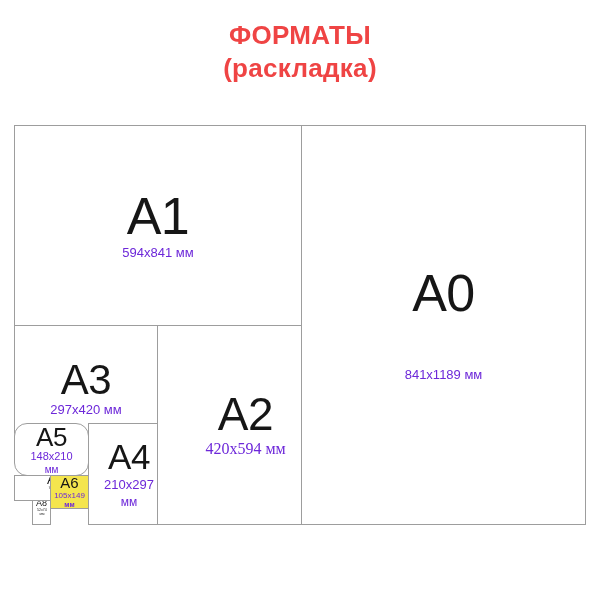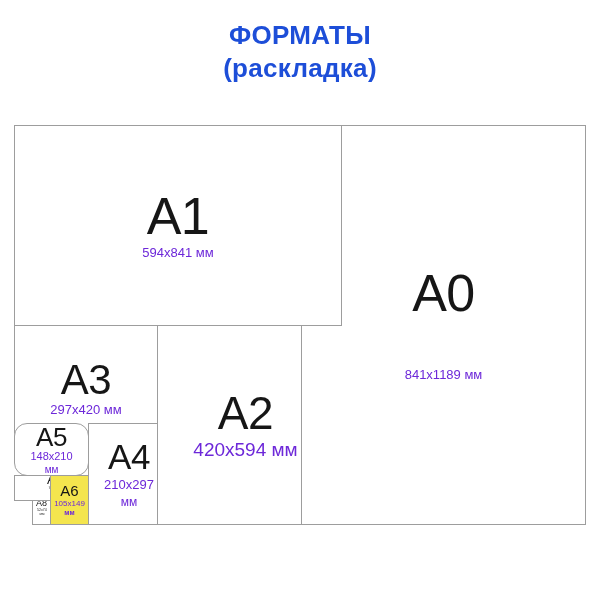--- a/index.html
+++ b/index.html
@@ -14,21 +14,21 @@
     height: 600px;
     background: #ffffff;
     overflow: hidden;
   }
   
   #title {
     position: absolute;
     left: 0; top: 19px;
     width: 600px;
     text-align: center;
-    color: #1d4ed8;
+    color: #ef4444;
     font-weight: 700;
     font-size: 26px;
     line-height: 33px;
     letter-spacing: 0.3px;
   }
   
   .box {
     position: absolute;
     box-sizing: border-box;
     border: 1px solid var(--line, #9d9d9d);
@@ -43,34 +43,34 @@
     color: #161616;
     line-height: 1;
     letter-spacing: -0.5px;
     white-space: nowrap;
   }
   .box .dims {
     color: #6d28d9;
     line-height: 1.15;
     white-space: nowrap;
   }
-  #box-a1 { left: 14px;  top: 125px; width: 328px; height: 201px; }
+  #box-a1 { left: 14px;  top: 125px; width: 288px; height: 201px; }
   #box-a0 { left: 301px; top: 125px; width: 285px; height: 400px; gap: 45px; }
   #box-a2 { left: 157px; top: 325px; width: 145px; height: 200px; padding-left: 32px; }
   #box-a3 { left: 14px;  top: 325px; width: 144px; height: 127px;  }
   #box-a4 { left: 88px;  top: 423px; width: 70px;  height: 102px; padding-left: 12px; }
   #box-a5 { left: 14px;  top: 423px; width: 75px;  height: 53px; border-radius: 13px;  }
-  #box-a6 { left: 50px;  top: 475px; width: 39px;  height: 50px;  background: var(--highlight, #f4e54e); text-align: right; }
+  #box-a6 { left: 50px;  top: 475px; width: 39px;  height: 34px;  background: var(--highlight, #f4e54e); text-align: right; }
   #box-a7 { left: 14px;  top: 475px; width: 37px;  height: 26px; padding-left: 40px;  }
   #box-a8 { left: 32px;  top: 500px; width: 19px;  height: 25px;  }
 
   #box-a1 .label, #box-a0 .label { font-size: 52px; }
   #box-a1 .dims,  #box-a0 .dims  { font-size: 13px; margin-top: 4px; }
   #box-a2 .label { font-size: 46px; }
-  #box-a2 .dims  { font-size: 19px; margin-top: 3px; }
+  #box-a2 .dims  { font-size: 16px; margin-top: 3px; font-family: Liberation Serif, serif; }
   #box-a3 .label { font-size: 42px; }
   #box-a3 .dims  { font-size: 13px; margin-top: 2px; }
   #box-a4 .label { font-size: 35px; }
   #box-a4 .dims  { font-size: 13px; margin-top: 4px; }
   #box-a4 .dims2 { font-size: 12px; margin-top: 3px; }
   #box-a5 .label { font-size: 26px; }
   #box-a5 .dims  { font-size: 11px; margin-top: 0; }
   #box-a5 .dims2 { font-size: 10px; margin-top: 1px; }
   #box-a6 .label { font-size: 15px; letter-spacing: 0; }
   #box-a6 .dims  { font-size: 8px;  margin-top: 1px; }

